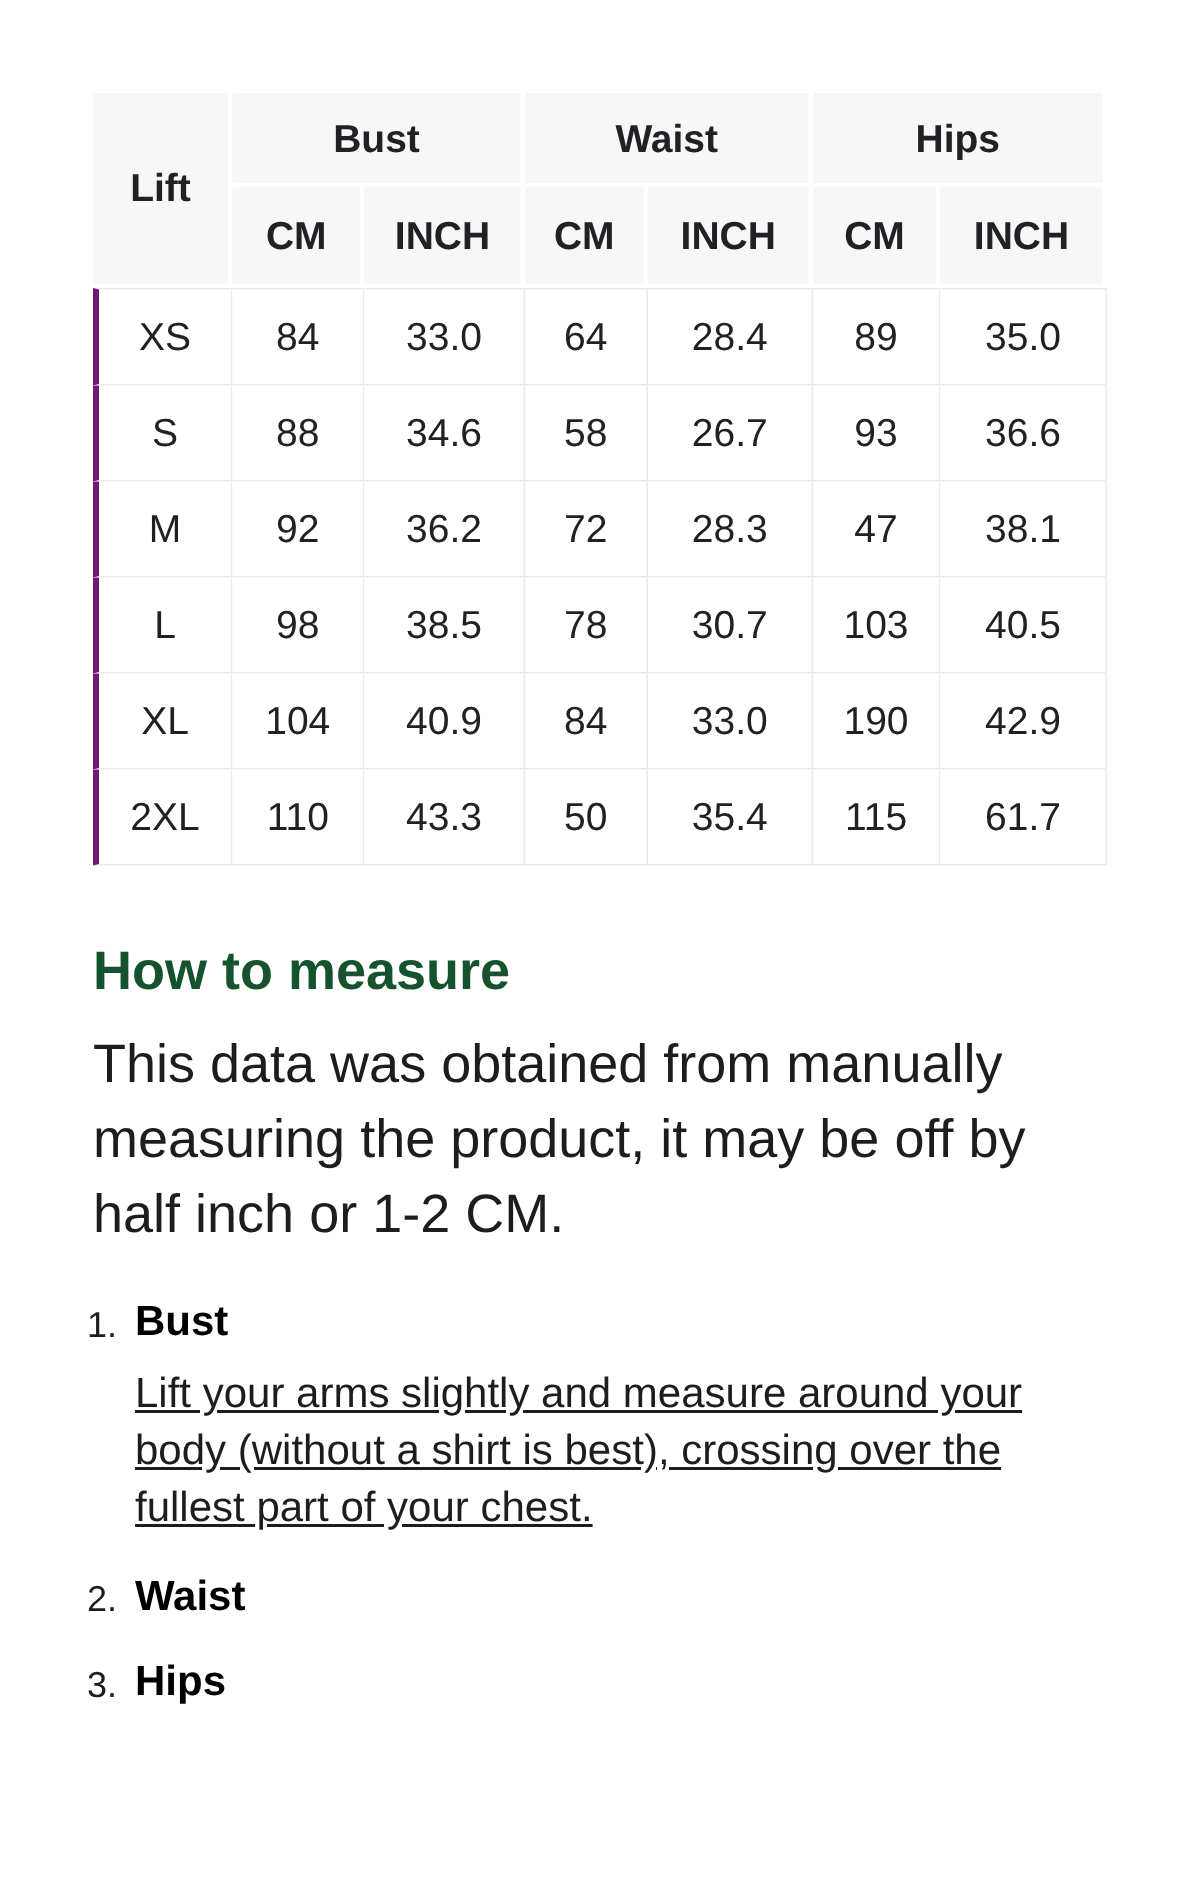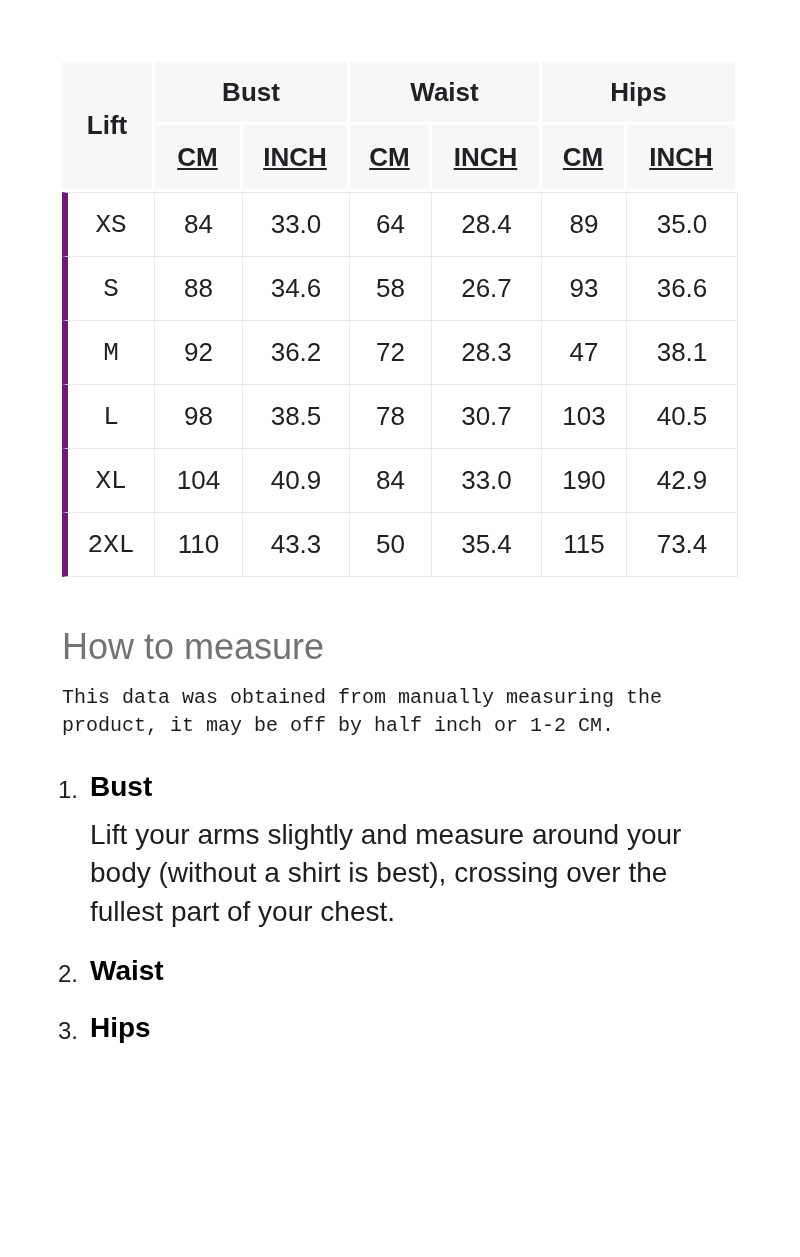--- a/index.html
+++ b/index.html
@@ -19,65 +19,65 @@
     background:#f7f7f8;
     font-weight:700;
     text-align:center;
     vertical-align:middle;
     padding:0;
     border-right:3px solid #ffffff;
     border-bottom:3px solid #ffffff;
     color:#202124;
   }
   tr.group-row th { height:60px; }
-  tr.unit-row th  { height:64px;text-decoration:underline; }
+  tr.unit-row th  { height:64px; }
   table.size-table td {
     background:#ffffff;
     text-align:center;
     vertical-align:middle;
     padding:0;
     height:63px;
     border-right:1px solid #e9e9eb;
     border-bottom:1px solid #e9e9eb;
     color:#202124;
   }
-  table.size-table td:first-child { border-left:6px solid #701a75;font-family:Liberation Mono, monospace; }
+  table.size-table td:first-child { border-left:4px solid #701a75; }
   table.size-table tbody tr:first-child td { border-top:1px solid #e9e9eb; }
 
   
   h2.howto-heading {
     margin:48px 62px 0 62px;
     font-size:36px;
     line-height:1.2;
-    font-weight:400;
-    color:#737373;
+    font-weight:700;
+    color:#14532d;
   }
   p.intro {
     margin:16px 62px 0 62px;
-    font-size:20px;
+    font-size:36px;
     line-height:1.38;
     color:#1d1d1f;
-    font-family:Liberation Mono, monospace;
   }
   .steps { margin:32px 62px 0 58px; }
   .step { display:flex; margin-bottom:24px; }
   .step-num {
     flex:none;
     width:32px;
     font-size:24px;
     padding-top:5px;
     color:#1d1d1f;
   }
   .step-content { flex:1; }
   .step-title { font-size:28px; font-weight:700; color:#000000; }
   .step-desc {
     margin-top:13px;
     font-size:28px;
     line-height:1.36;
     color:#1d1d1f;
+    text-decoration:underline;
   }
 </style>
 </head>
 <body>
 
 <div class="page">
 
   <table class="size-table">
     <colgroup>
       <col style="width:93px">
@@ -150,21 +150,21 @@
           <td>190</td>
           <td>42.9</td>
         </tr>
         <tr>
           <td>2XL</td>
           <td>110</td>
           <td>43.3</td>
           <td>50</td>
           <td>35.4</td>
           <td>115</td>
-          <td>73.4</td>
+          <td>61.7</td>
         </tr>
       </tbody>
   </table>
 
   <h2 class="howto-heading">How to measure</h2>
 
   <p class="intro">This data was obtained from manually measuring the product, it may be off by half inch or 1-2 CM.</p>
 
   <div class="steps">
       <div class="step">

